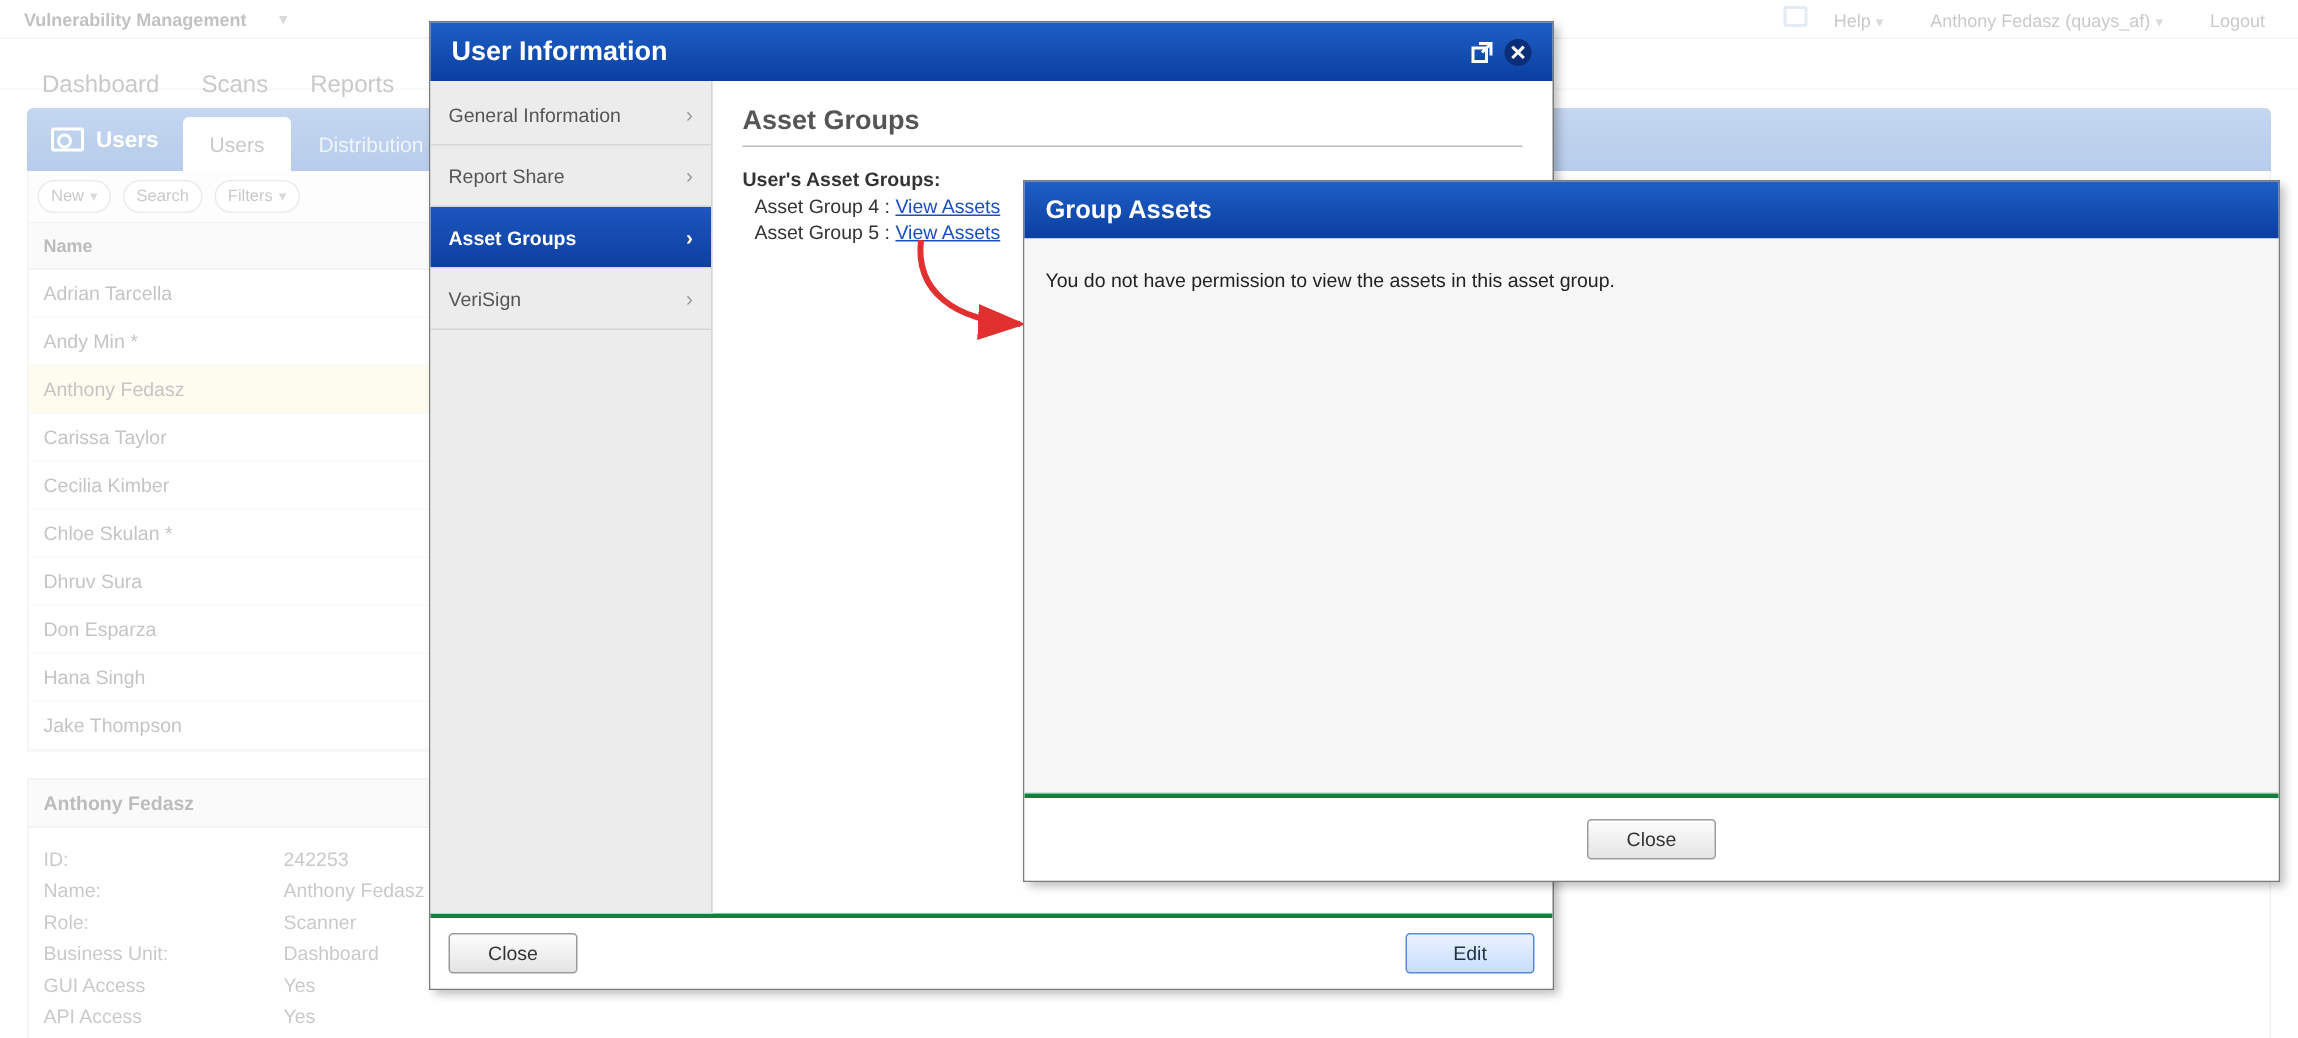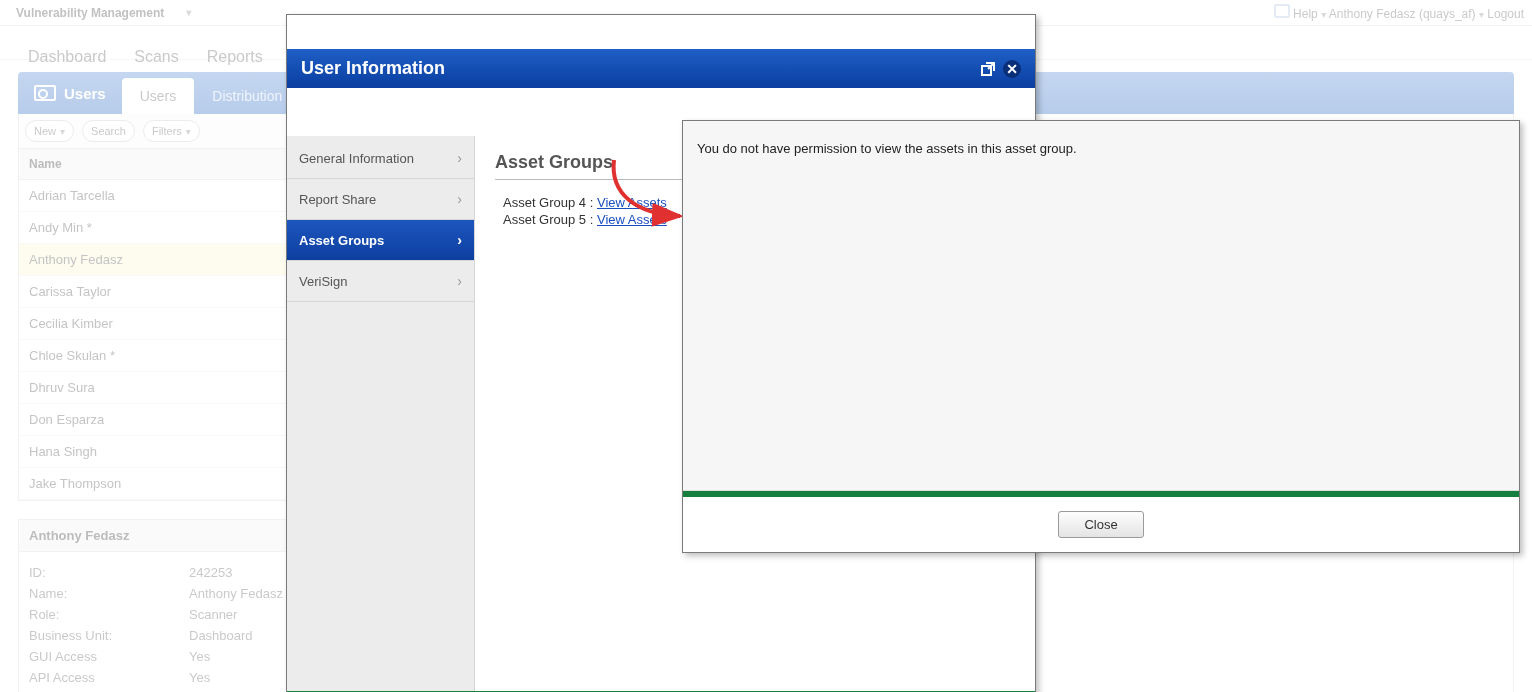--- a/index.html
+++ b/index.html
@@ -1,21 +1,21 @@
 <!DOCTYPE html>
 <html><head>
 <meta charset="utf-8">
 <style>
   html,body{margin:0;padding:0;font-family:Arial,Helvetica,sans-serif;font-size:13px;color:#444;background:#fff;}
   *{box-sizing:border-box;}
   
   .topbar{height:26px;border-bottom:1px solid #e6e6e6;display:flex;align-items:center;padding:0 8px;color:#777;font-size:12px;}
   .topbar .module{font-weight:bold;padding:4px 8px;display:flex;align-items:center;gap:22px;cursor:pointer;}
   .topbar .spacer{flex:1;}
-  .topbar .right a{color:#888;text-decoration:none;margin:0 0;font-size:12px;}
+  .topbar .right a{color:#888;text-decoration:none;margin:0 14px;font-size:12px;}
   .chev{font-size:10px;color:#aaa;}
   .square-icon{width:16px;height:14px;border:2px solid #c5d3e8;border-radius:2px;display:inline-block;position:relative;}
   
   .nav{height:34px;display:flex;align-items:center;padding:0 28px;gap:28px;border-bottom:1px solid #eee;}
   .nav a{color:#888;font-size:16px;text-decoration:none;margin-top:28px;}
   
   .page{padding:12px 18px;}
   
   .tabrow{display:flex;align-items:stretch;background:linear-gradient(#7ea6de,#5f8fd3);border-radius:4px 4px 0 0;height:42px;overflow:hidden;}
   .tabrow .lead{display:flex;align-items:center;color:#fff;font-weight:bold;font-size:15px;padding:0 16px;gap:8px;}
@@ -33,30 +33,30 @@
   .grid .row.sel{background:#fbf8dc;}
   
   .detailhd{margin-top:18px;background:#f3f3f3;border:1px solid #e3e3e3;padding:8px 10px;font-weight:bold;color:#6b6b6b;}
   .detail{border:1px solid #e3e3e3;border-top:none;padding:10px 10px;}
   .detail .kv{display:flex;font-size:13px;color:#888;padding:3px 0;}
   .detail .kv .k{width:160px;}
   
   .dim{position:fixed;inset:0;background:rgba(255,255,255,0.55);}
   
   .dlg{position:fixed;background:#fff;border:1px solid #7a7a7a;box-shadow:3px 3px 6px rgba(0,0,0,0.25);}
-  .dlg .titlebar{background:linear-gradient(#1e5fc6,#0b3ea0);color:#fff;font-weight:bold;padding:9px 14px;display:flex;align-items:center;margin-top:34px;}
+  .dlg .titlebar{background:linear-gradient(#1e5fc6,#0b3ea0);color:#fff;font-weight:bold;padding:9px 14px;display:flex;align-items:center;}
   .dlg .titlebar .ttl{font-size:18px;flex:1;}
   .dlg .titlebar .winicon{width:18px;height:18px;display:flex;align-items:center;justify-content:center;cursor:pointer;margin-left:6px;}
   .dlg .titlebar .close{background:#0a2f78;border-radius:50%;font-size:14px;}
-  .dlg .foot{border-top:6px solid #15803d;padding:10px 12px;display:flex;gap:10px;align-items:center;background:#fff;}
+  .dlg .foot{border-top:3px solid #15803d;padding:10px 12px;display:flex;gap:10px;align-items:center;background:#fff;}
   .btn{border:1px solid #9a9a9a;background:linear-gradient(#fdfdfd,#e4e4e4);color:#333;font-size:13px;padding:5px 22px;border-radius:3px;cursor:pointer;min-width:86px;text-align:center;}
   .btn.primary{background:linear-gradient(#eaf2ff,#c8ddff);border:1px solid #5a8ad0;color:#234;}
   
   #dlg1{left:286px;top:14px;width:750px;}
-  #dlg1 .body{display:flex;height:555px;margin-top:48px;}
+  #dlg1 .body{display:flex;height:555px;}
   #dlg1 .side{width:188px;background:#ececec;border-right:1px solid #d6d6d6;padding-top:2px;}
   #dlg1 .side .item{padding:12px 12px;font-size:13px;color:#555;border-bottom:1px solid #d6d6d6;display:flex;align-items:center;justify-content:space-between;cursor:pointer;}
   #dlg1 .side .item.active{background:linear-gradient(#1d56bf,#0d3f9f);color:#fff;font-weight:bold;}
   #dlg1 .side .chev2{font-size:14px;color:#999;}
   #dlg1 .side .item.active .chev2{color:#fff;}
   #dlg1 .main{flex:1;padding:16px 20px;}
   #dlg1 .main h2{margin:0 0 6px 0;font-size:18px;color:#555;}
   #dlg1 .main hr{border:none;border-top:1px solid #bbb;margin:4px 0 14px 0;}
   #dlg1 .lbl{font-weight:bold;font-size:13px;color:#333;margin-bottom:2px;}
   #dlg1 .ag{font-size:13px;color:#333;padding:1px 0 1px 8px;}
@@ -195,20 +195,21 @@
           <span class="chev2">›</span>
         </div>
         <div class="item">
           <span>VeriSign</span>
           <span class="chev2">›</span>
         </div>
       </div>
     <div class="main">
       <h2>Asset Groups</h2>
       <hr>
+      <div class="lbl">User's Asset Groups:</div>
       <div id="aglist">
           <div class="ag"><span>Asset Group 4</span> : <a href="#">View Assets</a></div>
           <div class="ag"><span>Asset Group 5</span> : <a href="#">View Assets</a></div>
         </div>
     </div>
   </div>
   <div class="foot">
     <div class="btn">Close</div>
     <div style="flex:1"></div>
     <div class="btn primary">Edit</div>
@@ -218,19 +219,22 @@
 <svg class="arrow" width="100" height="80">
   <defs>
       <marker id="ah" markerWidth="10" markerHeight="10" refX="7" refY="3" orient="auto">
         <path d="M0,0 L8,3 L0,6 Z" fill="#e03030"></path>
       </marker>
     </defs>
   <path d="M18,6 C 14,40 40,60 84,62" stroke="#e03030" stroke-width="4" fill="none" marker-end="url(#ah)"></path>
 </svg>
 
 <div class="dlg" id="dlg2">
+  <div class="titlebar">
+    <span class="ttl">Group Assets</span>
+  </div>
   <div class="body">
     <div class="msg">You do not have permission to view the assets in this asset group.</div>
   </div>
   <div class="foot">
     <div class="btn">Close</div>
   </div>
 </div>
 
 </body></html>

